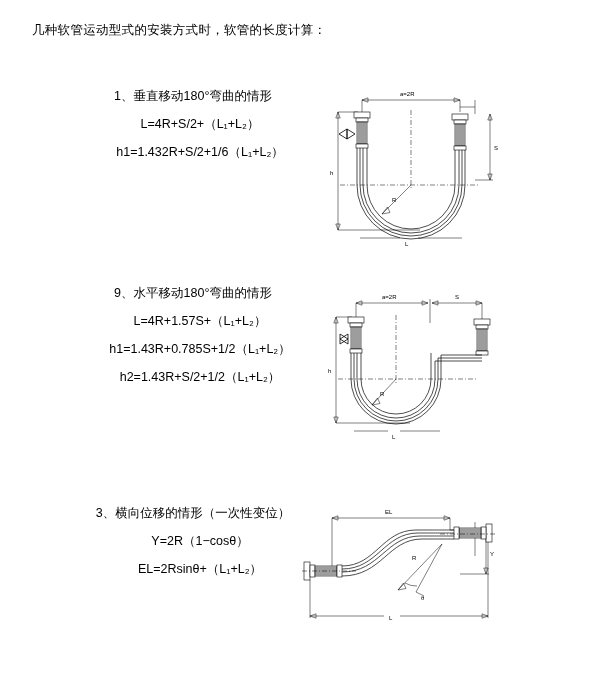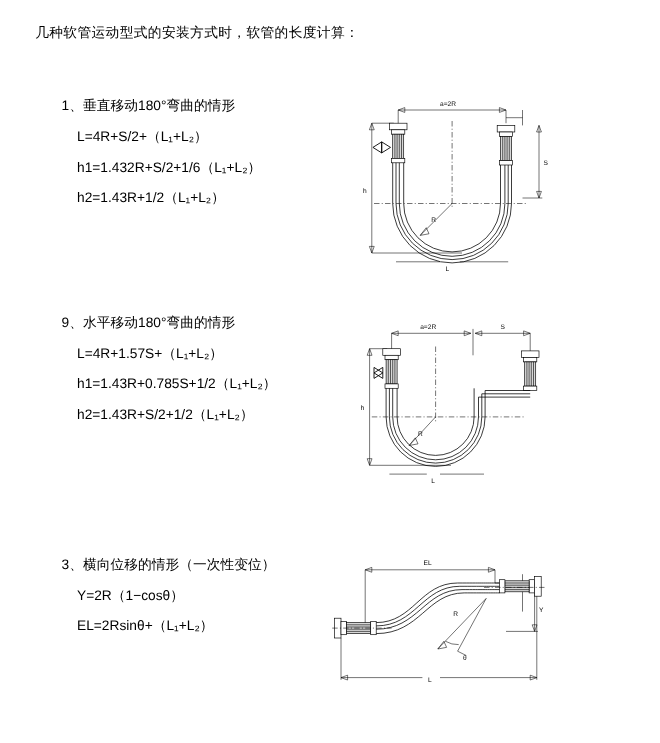--- a/index.html
+++ b/index.html
@@ -12,41 +12,42 @@
     background: #ffffff;
     font-family: "Liberation Sans", sans-serif;
     color: #000000;
     position: relative;
     overflow: hidden;
   }
   .page {
     position: relative;
     width: 600px;
     height: 474px;
+    text-align: center;
   }
   .heading {
     position: absolute;
     left: 32px;
     top: 22px;
     font-size: 12.5px;
     letter-spacing: 0.3px;
     white-space: nowrap;
   }
   .section {
     position: absolute;
     left: 0;
     width: 600px;
   }
   .sec1 { top: 88px; }
   .sec2 { top: 285px; }
   .sec3 { top: 505px; }
 
   .text-col {
     position: absolute;
-    left: 56px;
+    left: 68px;
     top: 0;
     width: 250px;
   }
   .sec-title {
     font-size: 12.5px;
     white-space: nowrap;
     margin-bottom: 11px;
   }
   .formula {
     font-size: 12.5px;
@@ -77,21 +78,20 @@
 
 <div class="page">
 
   <div class="heading">几种软管运动型式的安装方式时，软管的长度计算：</div>
 
   <div class="section sec1">
     <div class="text-col">
       <div class="sec-title">1、垂直移动180°弯曲的情形</div>
       <div class="formula">L=4R+S/2+（L₁+L₂）</div>
       <div class="formula">h1=1.432R+S/2+1/6（L₁+L₂）</div>
-      <div class="formula">h2=1.43R+1/2（L₁+L₂）</div>
     </div>
 
     <div class="fig fig1">
       <svg width="210" height="195" viewBox="0 0 210 195">
 
         <line class="dim" x1="62" y1="20" x2="160" y2="20"></line>
         <path class="dim" d="M62,20 l6,-2.2 v4.4 z" fill="#000"></path>
         <path class="dim" d="M160,20 l-6,-2.2 v4.4 z" fill="#000"></path>
         <text class="lbl-s" x="100" y="16">a=2R</text>
 

